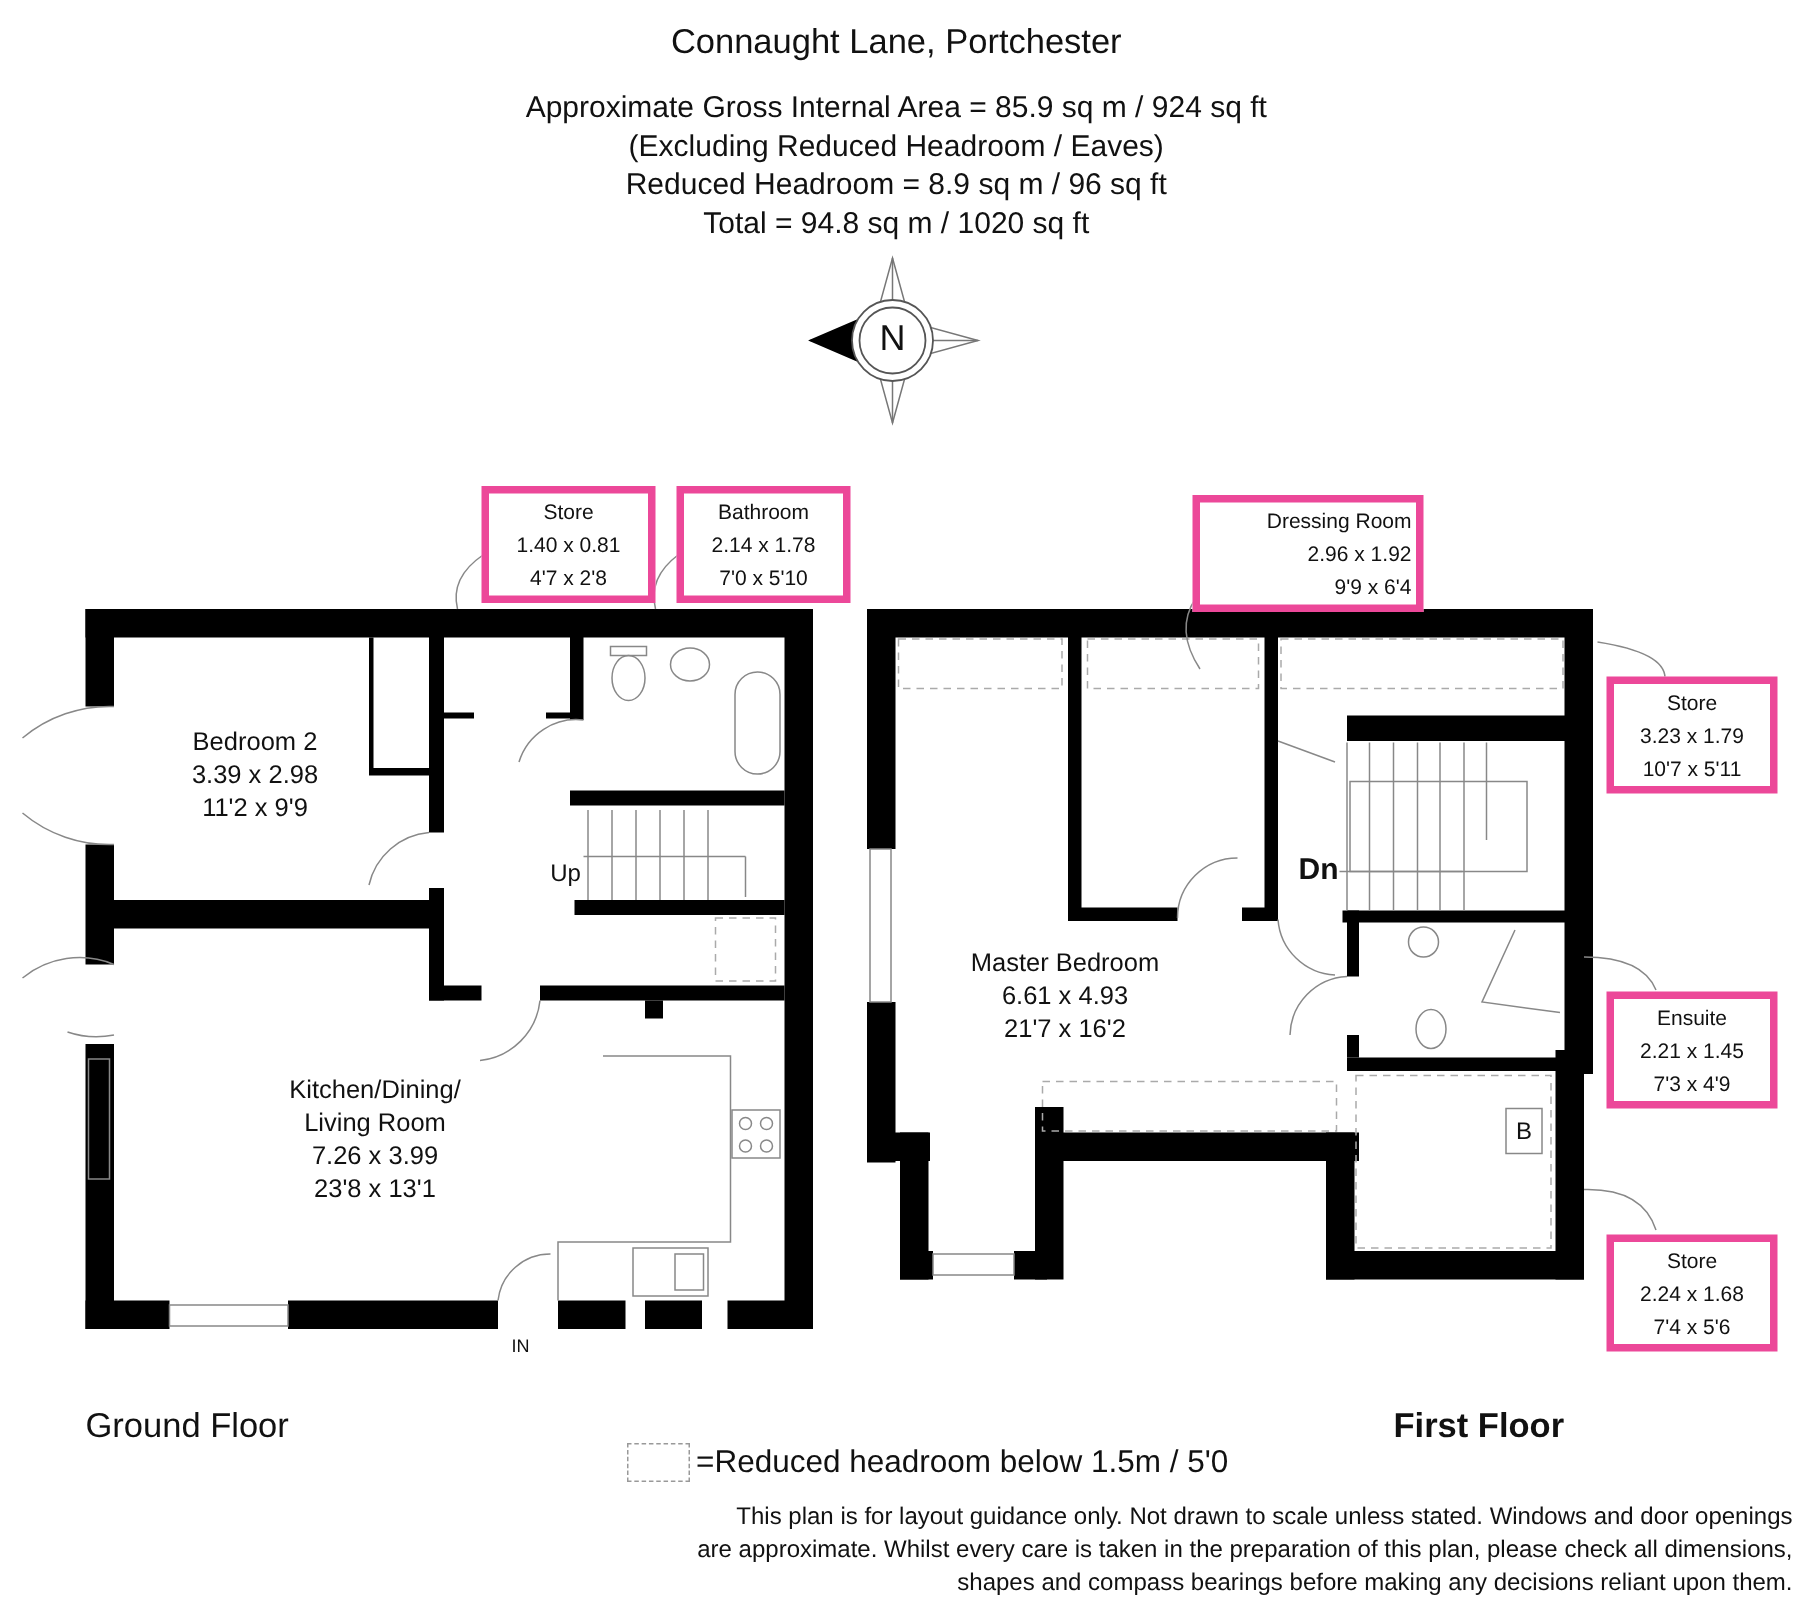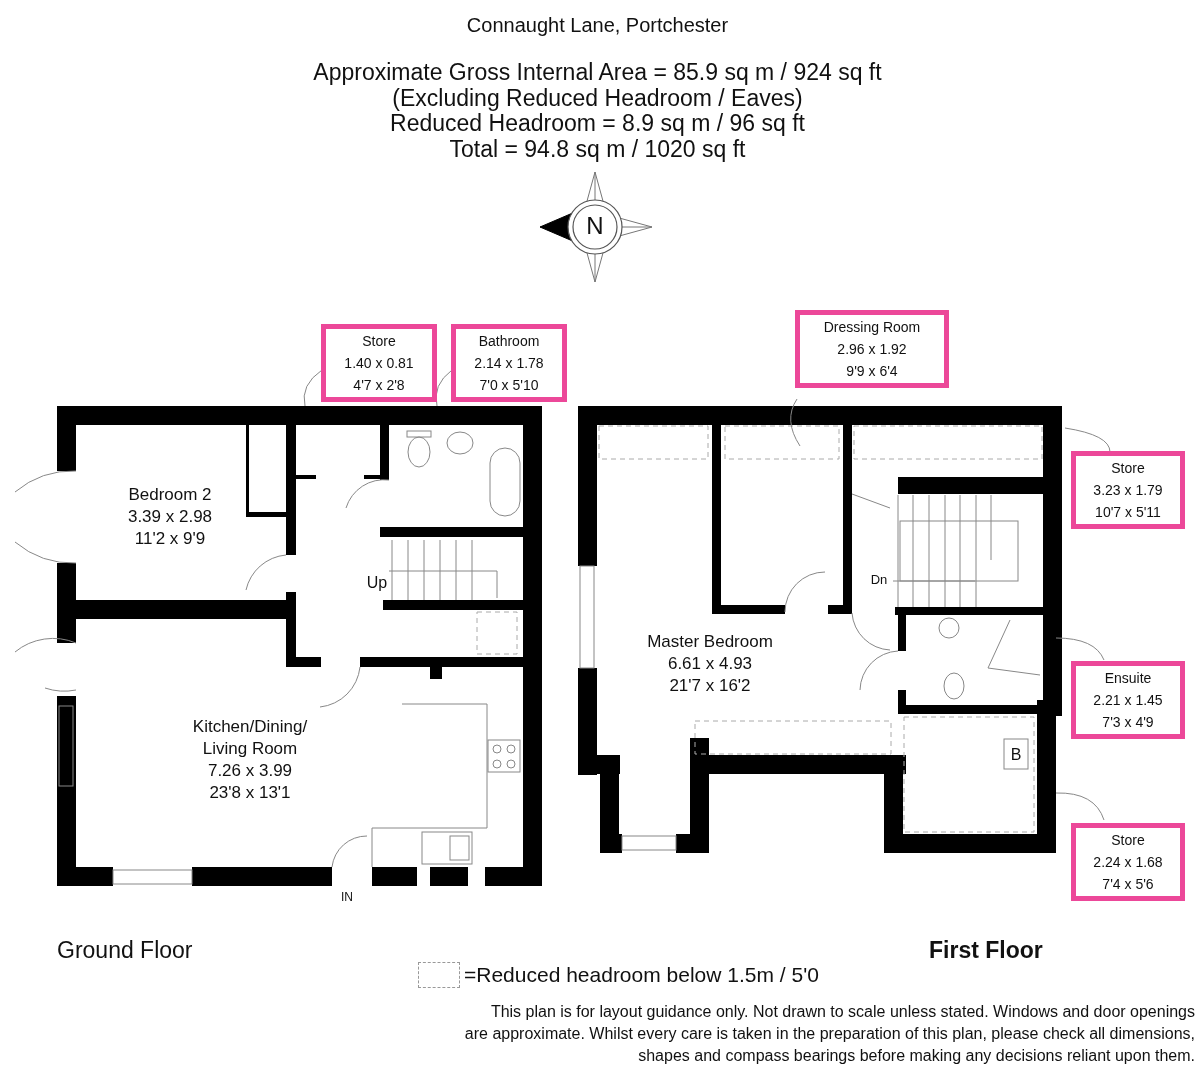--- a/index.html
+++ b/index.html
@@ -1,19 +1,19 @@
 <!DOCTYPE html>
 <html><head>
 <meta charset="utf-8">
 <style>
   html, body { margin:0; padding:0; background:#ffffff; }
   body { width:1195px; height:1080px; position:relative; overflow:hidden; font-family:"Liberation Sans", sans-serif; color:#111; }
   .hdr { position:absolute; left:0; width:1195px; text-align:center; }
-  .title { top:14px; font-size:20px; }
-  .sub { font-size:23px; line-height:26px; }
+  .title { top:14px; font-size:23px; }
+  .sub { font-size:20px; line-height:26px; }
   .box-label { position:absolute; border:5px solid #ec4899; background:#fff; text-align:center; font-size:14px; line-height:22px; padding:1px 3px; }
   .floor-label { position:absolute; font-size:23px; top:937px; }
   .legend { position:absolute; top:962px; left:418px; font-size:21px; display:flex; align-items:center; }
   .legend-swatch { width:40px; height:24px; border:1px dashed #999; margin-right:4px; }
   .disclaimer { position:absolute; top:1001px; left:0; width:1195px; text-align:right; font-size:16px; line-height:22px; }
   .room-text { position:absolute; text-align:center; font-size:17px; line-height:22px; }
   svg { position:absolute; left:0; top:0; }
 </style>
 </head>
 <body>
@@ -196,21 +196,21 @@
 </div>
 <div class="room-text" style="left:170px; top:716px; width:160px;">
   <div>Kitchen/Dining/</div>
   <div>Living Room</div>
   <div>7.26 x 3.99</div>
   <div>23'8 x 13'1</div>
 </div>
 <div class="room-text" style="left:362px; top:560px; width:30px; font-size:16px;margin-top:12px;">Up</div>
 <div class="room-text" style="left:334px; top:886px; width:26px; font-size:12px;">IN</div>
 
-<div class="box-label" style="left:795px; top:310px; width:138px;">
+<div class="box-label" style="left:795px; top:330px; width:138px;text-align:right;">
   <div>Dressing Room</div>
   <div>2.96 x 1.92</div>
   <div>9'9 x 6'4</div>
 </div>
 <div class="box-label" style="left:1071px; top:451px; width:98px;">
   <div>Store</div>
   <div>3.23 x 1.79</div>
   <div>10'7 x 5'11</div>
 </div>
 <div class="box-label" style="left:1071px; top:661px; width:98px;">
@@ -222,21 +222,21 @@
   <div>Store</div>
   <div>2.24 x 1.68</div>
   <div>7'4 x 5'6</div>
 </div>
 
 <div class="room-text" style="left:635px; top:631px; width:150px;">
   <div>Master Bedroom</div>
   <div>6.61 x 4.93</div>
   <div>21'7 x 16'2</div>
 </div>
-<div class="room-text" style="left:862px; top:569px; width:34px; font-size:13px;">Dn</div>
+<div class="room-text" style="left:862px; top:569px; width:34px; font-size:20px;font-weight:bold;">Dn</div>
 <div class="room-text" style="left:1004px; top:744px; width:24px; font-size:16px;">B</div>
 
 <div class="room-text" style="left:581px; top:211px; width:28px; font-size:24px; line-height:30px;">N</div>
 
 <div class="floor-label" style="left:57px;">Ground Floor</div>
 <div class="floor-label" style="left:929px;font-weight:bold;">First Floor</div>
 
 <div class="legend">
   <div class="legend-swatch"></div>
   <span>=Reduced headroom below 1.5m / 5'0</span>

